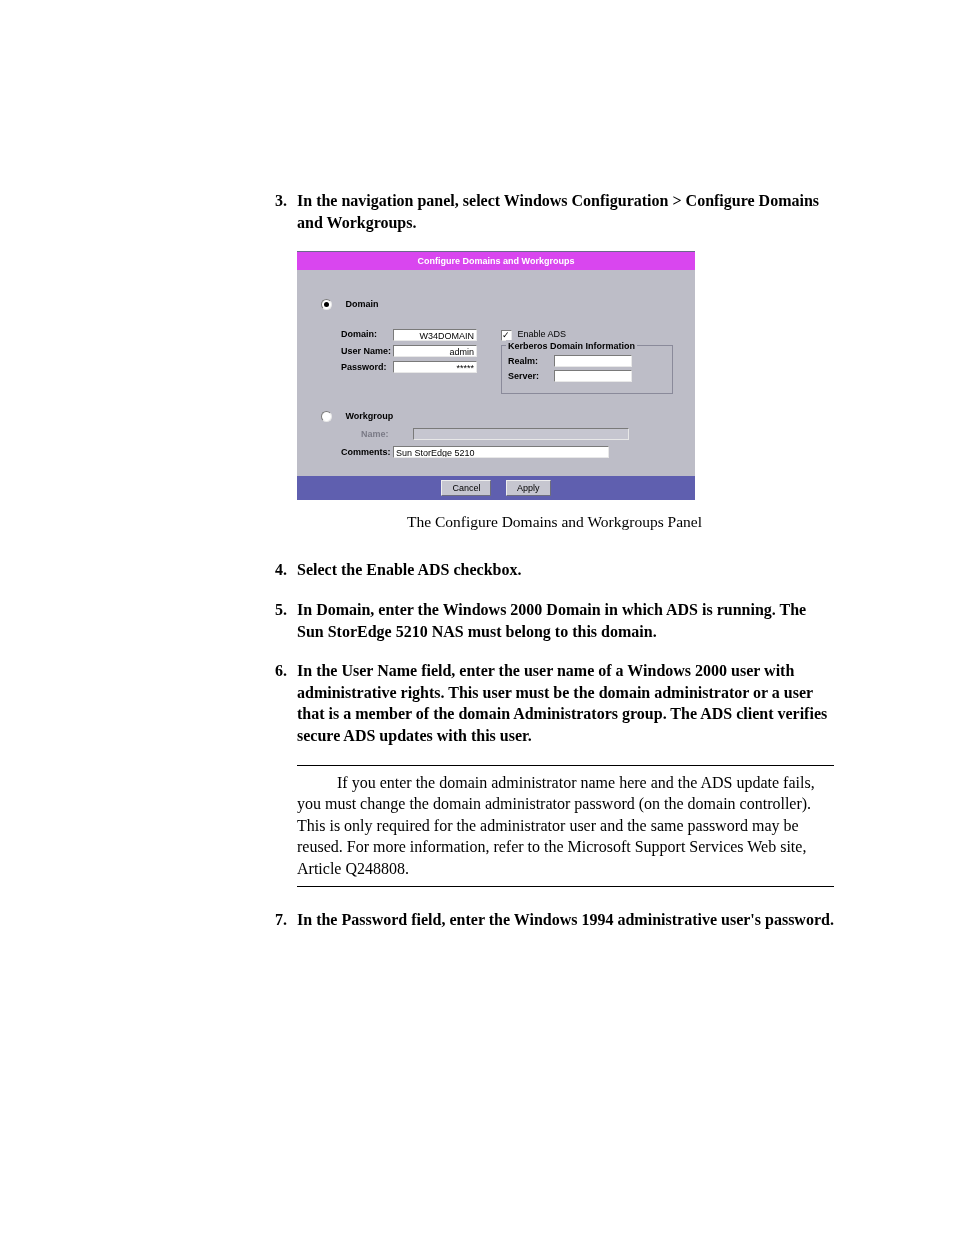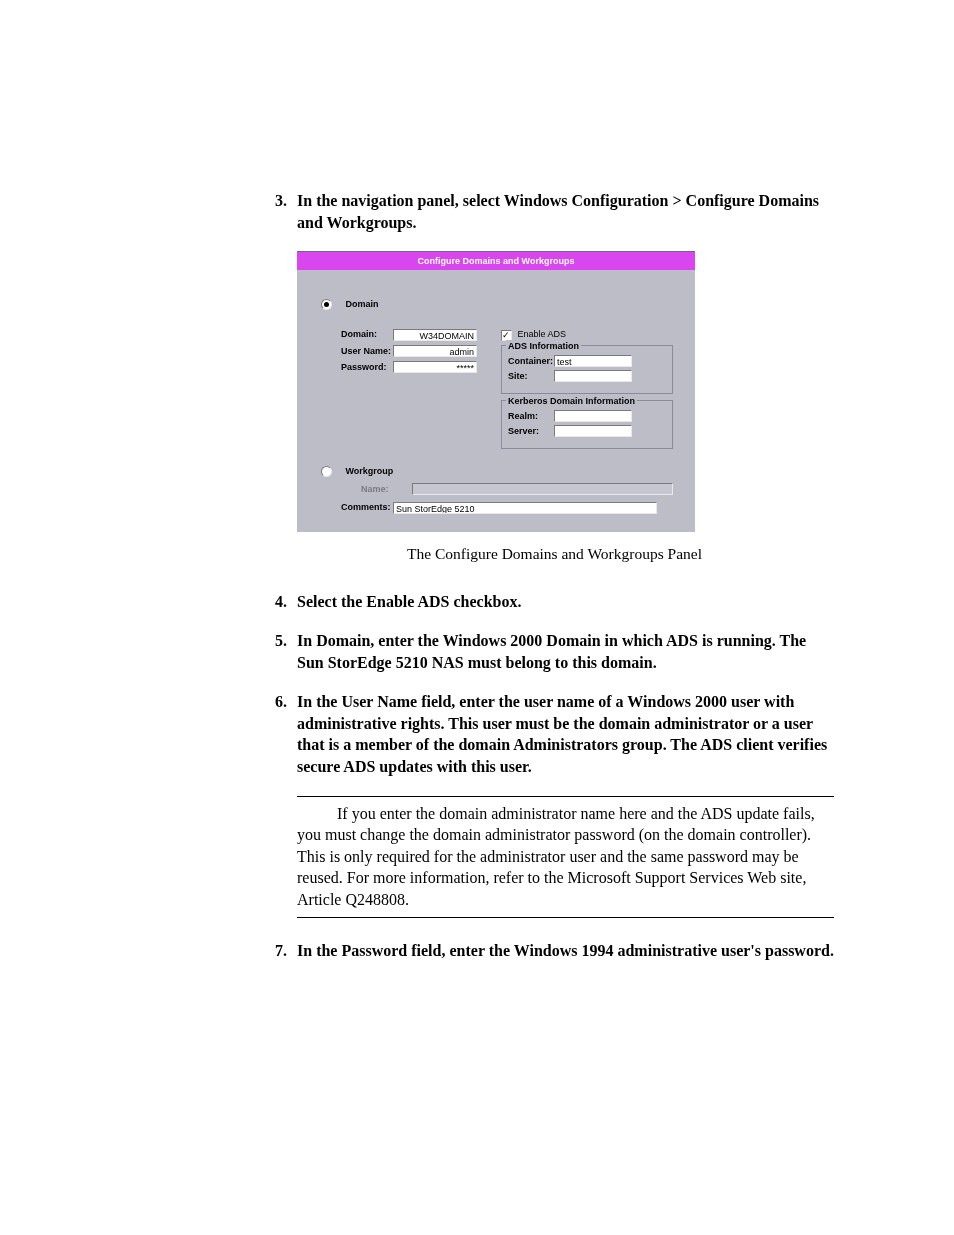--- a/index.html
+++ b/index.html
@@ -119,21 +119,21 @@
   }
   .fieldset .legend{
     position:absolute; top:-6px; left:4px;
     background:#bdbdc7; padding:0 2px; font-weight:bold; font-size:9px;
   }
   .fieldset-row{display:flex;align-items:center;margin:3px 0;}
   .fieldset-row .field-label{width:46px;}
   .fieldset-row .text-input{width:78px;}
   .wg-label{font-weight:bold;margin-left:8px;}
   .disabled-label{color:#7a7a86;}
-  .long-input{width:264px;}
+  .long-input{width:216px;}
   .panel-footer{
     background:#5f5faf;
     padding:4px 0;
     text-align:center;
   }
   .btn{
     display:inline-block;
     background:#c6c6d0;
     border-top:1px solid #eee;border-left:1px solid #eee;
     border-right:1px solid #6d6d7d;border-bottom:1px solid #6d6d7d;
@@ -179,31 +179,20 @@
           </div>
           <div class="form-row">
             <span class="field-label">Password:</span>
             <span class="text-input">*****</span>
           </div>
         </div>
         <div class="right-col">
           <div style="margin-bottom:4px;">
             <span class="checkbox checked"></span>
             <span>Enable ADS</span>
-          </div>
-          <div class="fieldset">
-            <div class="legend">ADS Information</div>
-            <div class="fieldset-row">
-              <span class="field-label">Container:</span>
-              <span class="text-input">test</span>
-            </div>
-            <div class="fieldset-row">
-              <span class="field-label">Site:</span>
-              <span class="text-input"></span>
-            </div>
           </div>
           <div class="fieldset">
             <div class="legend">Kerberos Domain Information</div>
             <div class="fieldset-row">
               <span class="field-label">Realm:</span>
               <span class="text-input"></span>
             </div>
             <div class="fieldset-row">
               <span class="field-label">Server:</span>
               <span class="text-input"></span>
@@ -218,20 +207,24 @@
       </div>
       <div class="name-comments-row indent-domain" style="margin-left:0;">
         <span class="field-label disabled-label" style="margin-left:20px;">Name:</span>
         <span class="text-input long-input" style="background:#c6c6d0;"></span>
       </div>
       <div class="name-comments-row">
         <span class="field-label" style="margin-left:20px;">Comments:</span>
         <span class="text-input long-input">Sun StorEdge 5210</span>
       </div>
     </div>
+    <div class="panel-footer">
+      <span class="btn">Cancel</span>
+      <span class="btn">Apply</span>
+    </div>
   </div>
 
   <div class="figure-caption">The Configure Domains and Workgroups Panel</div>
 
   <div class="step">
     <div class="step-line">
       <div class="step-num">4.</div>
       <div class="step-text">Select the Enable ADS checkbox.</div>
     </div>
   </div>

